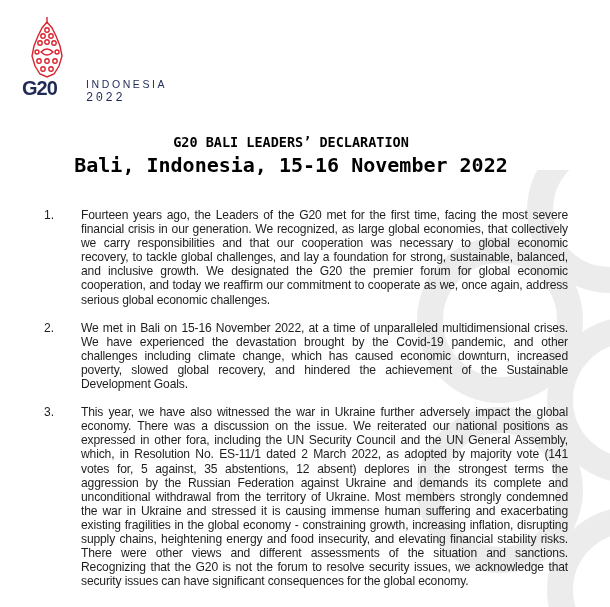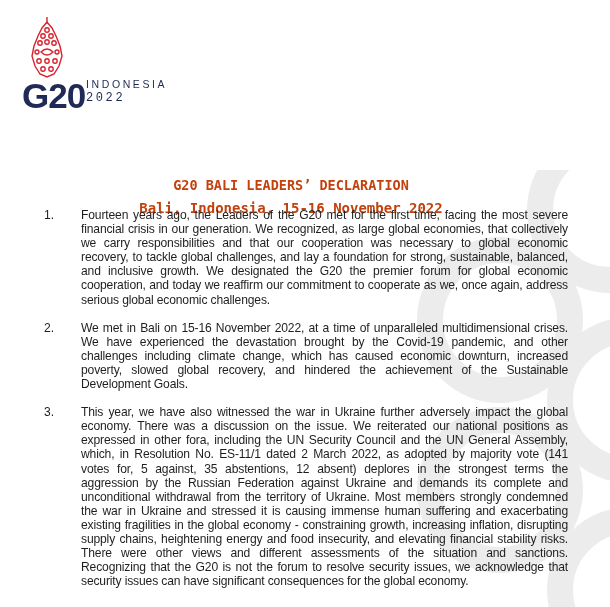--- a/index.html
+++ b/index.html
@@ -37,21 +37,21 @@
       top: 0;
       width: 38px;
       height: 62px;
     }
     .logo .g20 {
       position: absolute;
       left: 0;
       top: 62px;
       font-family: "Liberation Sans", sans-serif;
       font-weight: bold;
-      font-size: 35px;
+      font-size: 20px;
       letter-spacing: -1px;
       color: #1f2a55;
       line-height: 1;
     }
     .logo .country {
       position: absolute;
       left: 64px;
       top: 63px;
       font-family: Liberation Sans, sans-serif;
       font-size: 10.5px;
@@ -71,29 +71,28 @@
     }
     .title-block {
       position: absolute;
       left: 0;
       width: 582px;
       top: 133px;
       text-align: center;
       z-index: 1;
       font-family: "DejaVu Sans Mono", monospace;
       font-weight: bold;
-      color: #c2410c;
-      margin-top: 43px;
+      color: #000000;
     }
     .title-block .t1 {
       font-size: 13.5px;
       line-height: 19px;
     }
     .title-block .t2 {
-      font-size: 14px;
+      font-size: 20px;
       line-height: 22px;
       margin-top: 2px;
     }
     .paras {
       position: absolute;
       left: 44px;
       top: 208px;
       width: 524px;
       z-index: 1;
     }

